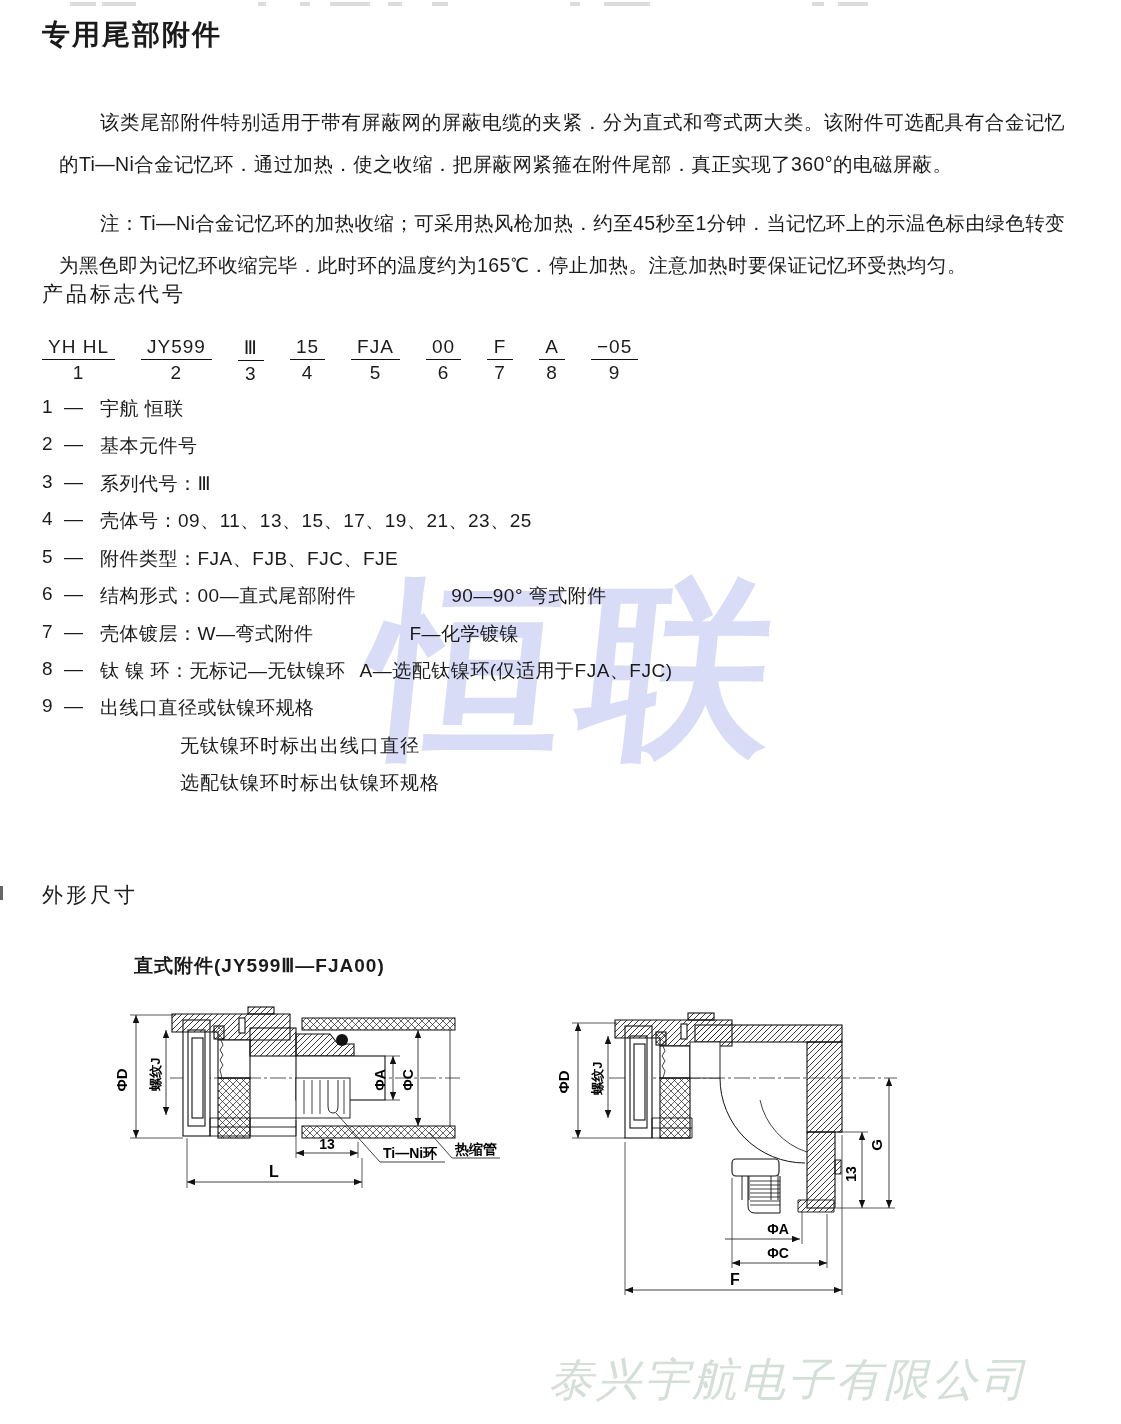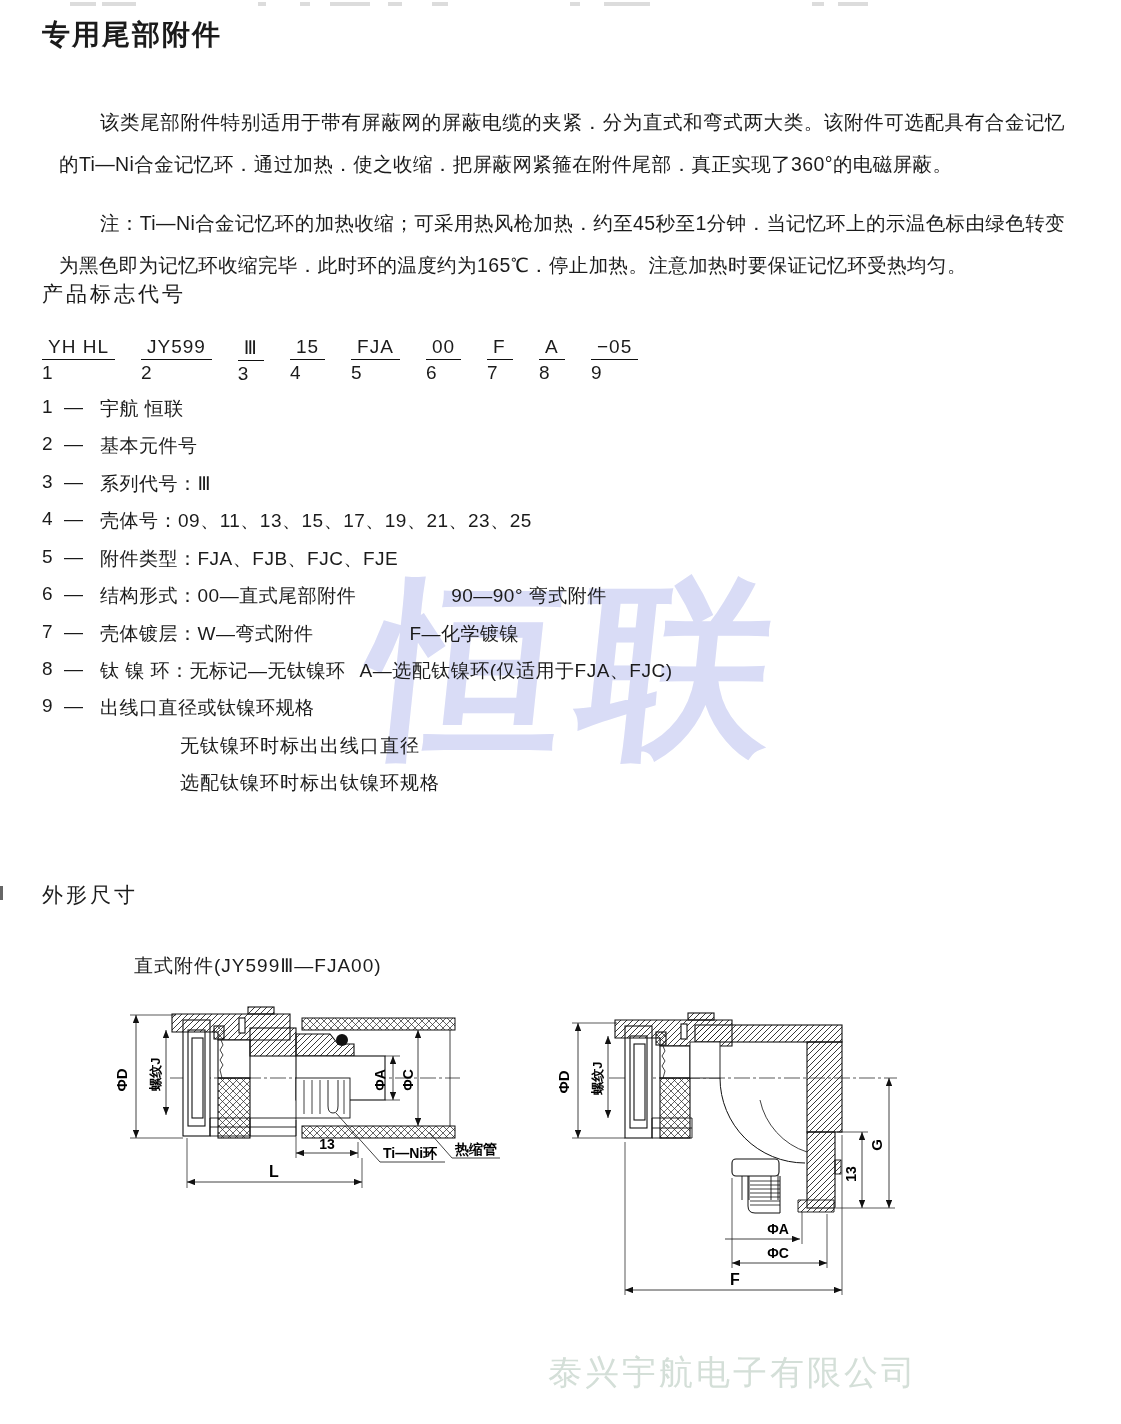--- a/index.html
+++ b/index.html
@@ -10,39 +10,39 @@
   .frag{position:absolute;top:2px;height:4px;background:#dcdcdc;z-index:1;}
   
   .doc-title{left:42px;top:16px;font-size:28px;font-weight:bold;letter-spacing:2px;}
   .sec-head{font-size:21px;letter-spacing:3px;}
   
   .intro{left:42px;top:84px;width:1040px;font-size:19.5px;line-height:42px;
          text-align:justify;letter-spacing:0.4px;}
   .intro p{margin:17px;text-indent:2.1em;}
   
   .code-row{left:42px;top:336px;display:flex;align-items:flex-start;gap:26px;}
-  .code-item{display:inline-block;text-align:left;font-size:19px;letter-spacing:1px;}
+  .code-item{display:inline-block;text-align:center;font-size:19px;letter-spacing:1px;}
   .code-item .cl{display:inline-block;padding:0 6px 1px 6px;border-bottom:1.6px solid #111;min-width:14px;}
   .code-item .cn{margin-top:2px;font-size:19px;}
   
   .mk-row{left:42px;display:flex;font-size:19px;letter-spacing:0.5px;white-space:nowrap;}
   .mk-row .num{width:22px;}
   .mk-row .dash{width:36px;}
   .mk-sub{left:180px;font-size:19px;letter-spacing:1px;white-space:nowrap;}
   .col2-6{margin-left:95px;}
   .col2-7{margin-left:96px;}
   .col2-8{margin-left:14px;}
   
   .wm-brand{left:372px;top:572px;z-index:0;font-family:"DejaVu Serif",serif;
             font-size:192px;line-height:1;letter-spacing:18px;color:#d9dcf6;
             transform:skewX(-6deg);font-weight:bold;}
   .wm-company{left:548px;top:1350px;z-index:0;font-family:"DejaVu Serif",serif;
-              font-size:34px;letter-spacing:3px;color:#d4dfd8;}
-  
-  .draw-title{font-size:19px;font-weight:normal;letter-spacing:1px;}
+              font-size:45px;letter-spacing:3px;color:#d4dfd8;font-style:italic;}
+  
+  .draw-title{font-size:19px;font-weight:bold;letter-spacing:1px;}
   .edge-tick{position:absolute;left:0;top:886px;width:3px;height:14px;background:#666;z-index:1;}
   svg text{font-family:"Liberation Sans",sans-serif;}
 </style>
 </head>
 <body>
 
 <div id="page">
 
   <div class="frag" style="left:70px;width:26px"></div>
   <div class="frag" style="left:102px;width:34px"></div>

